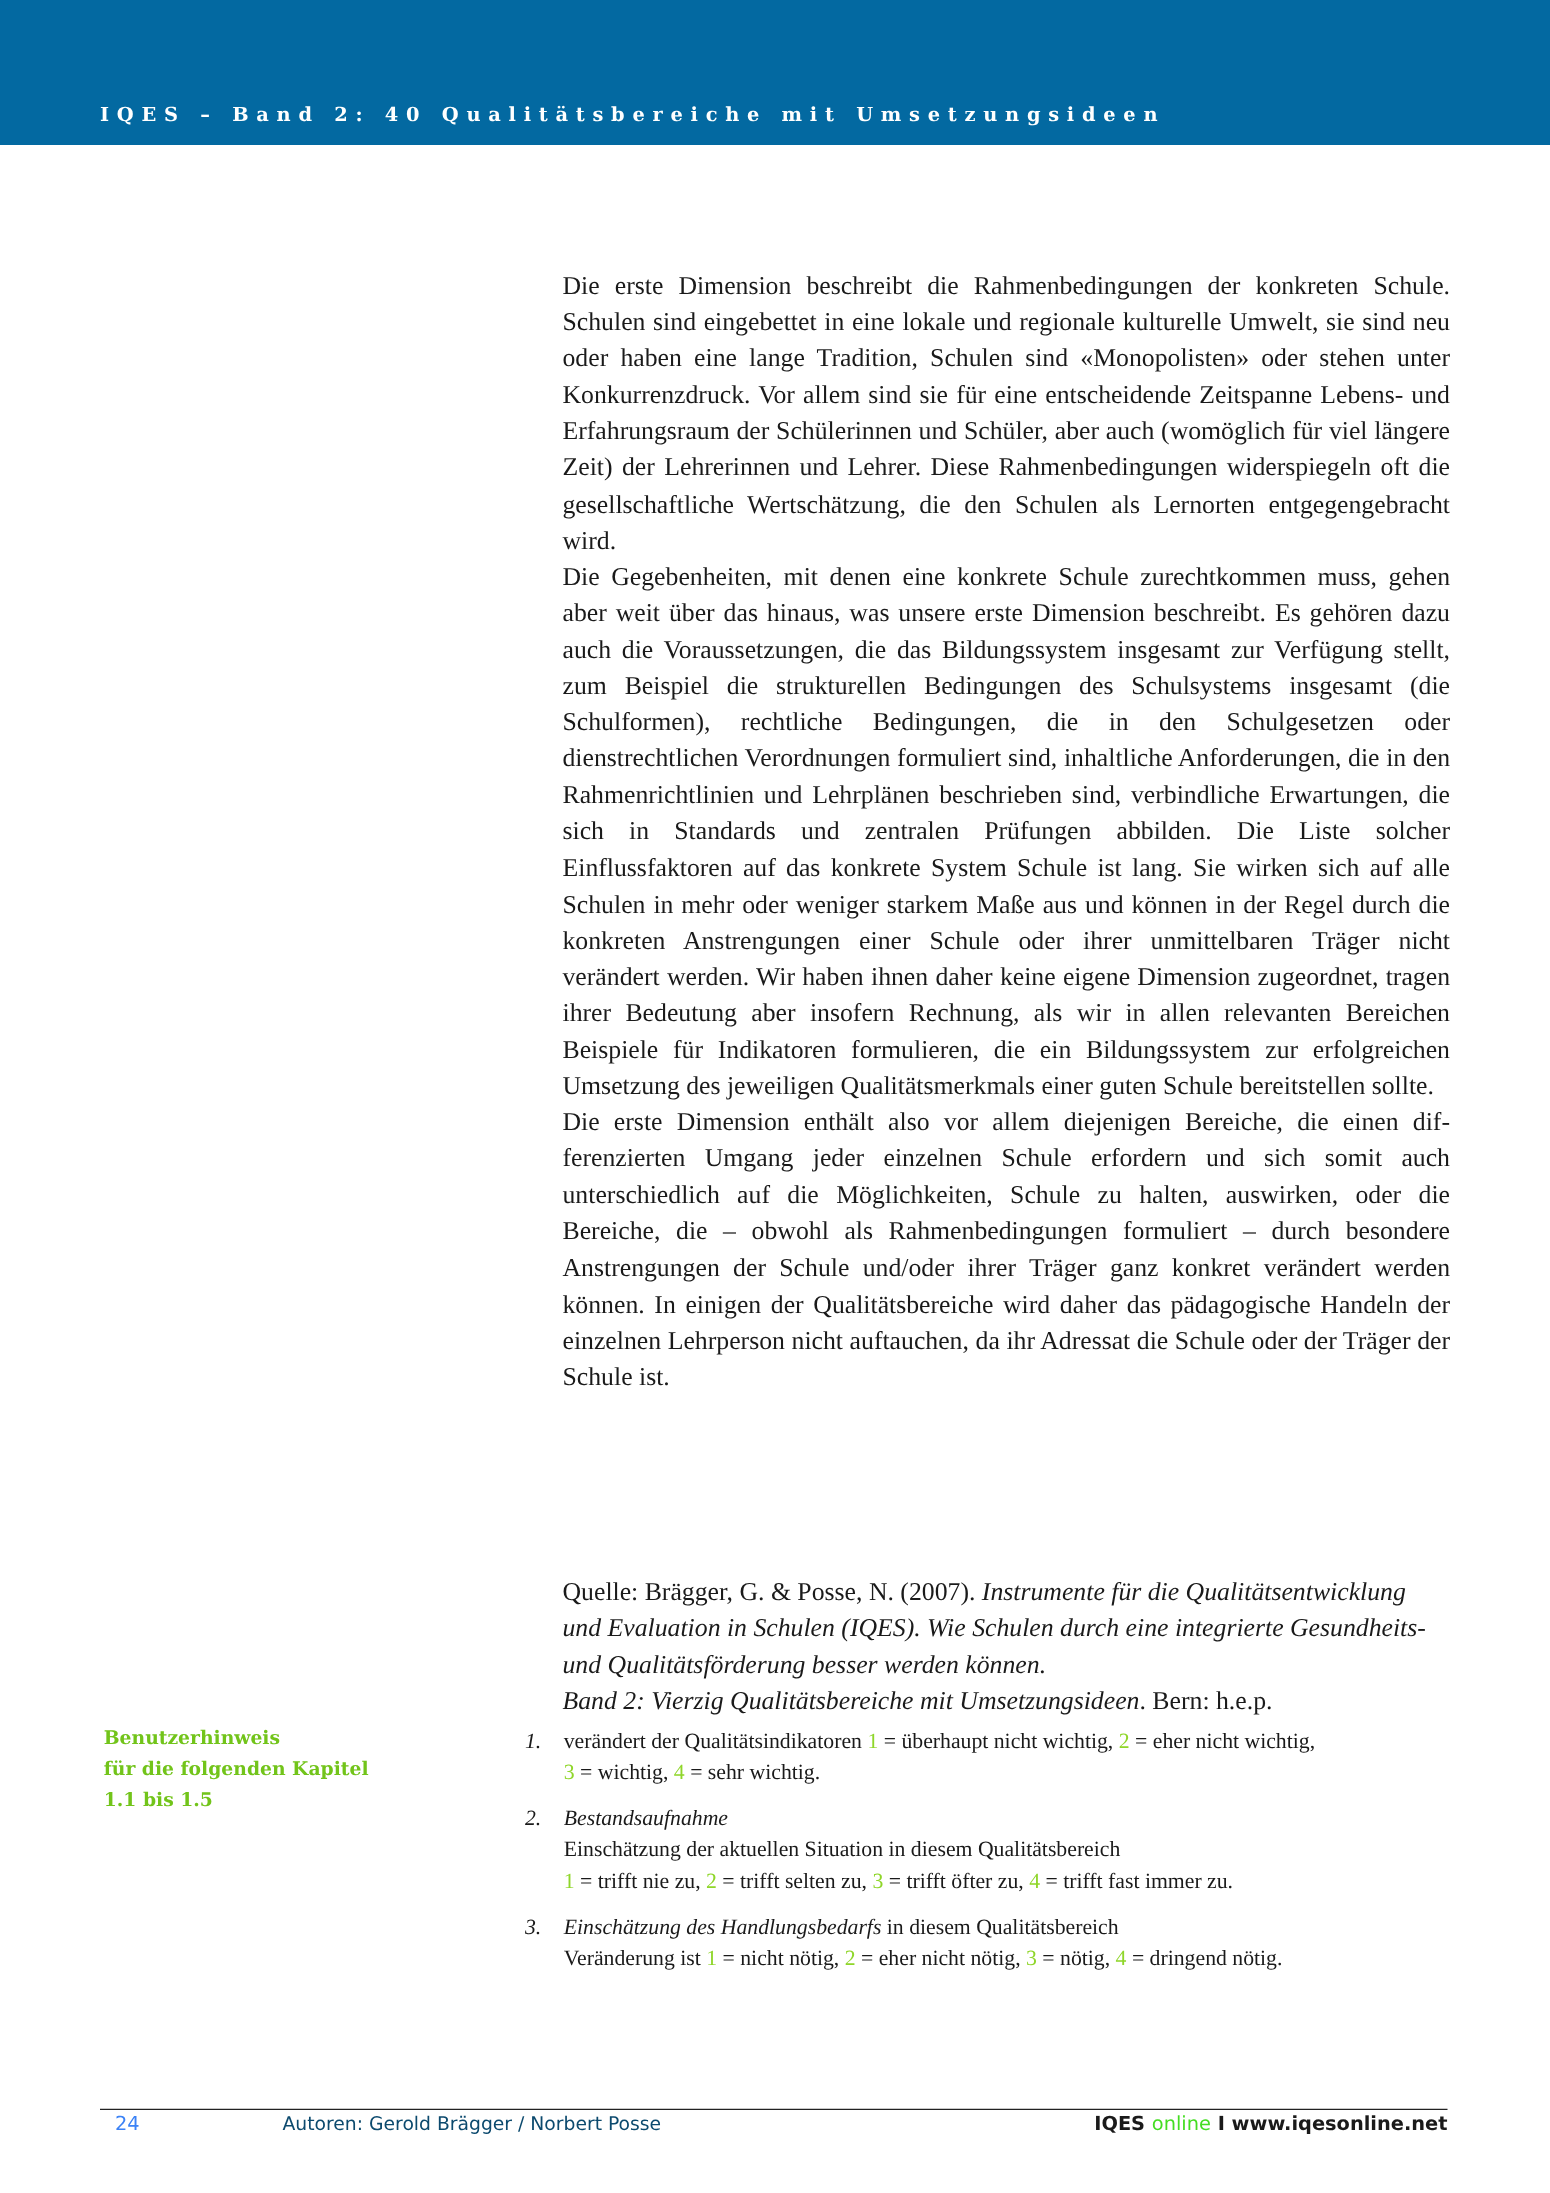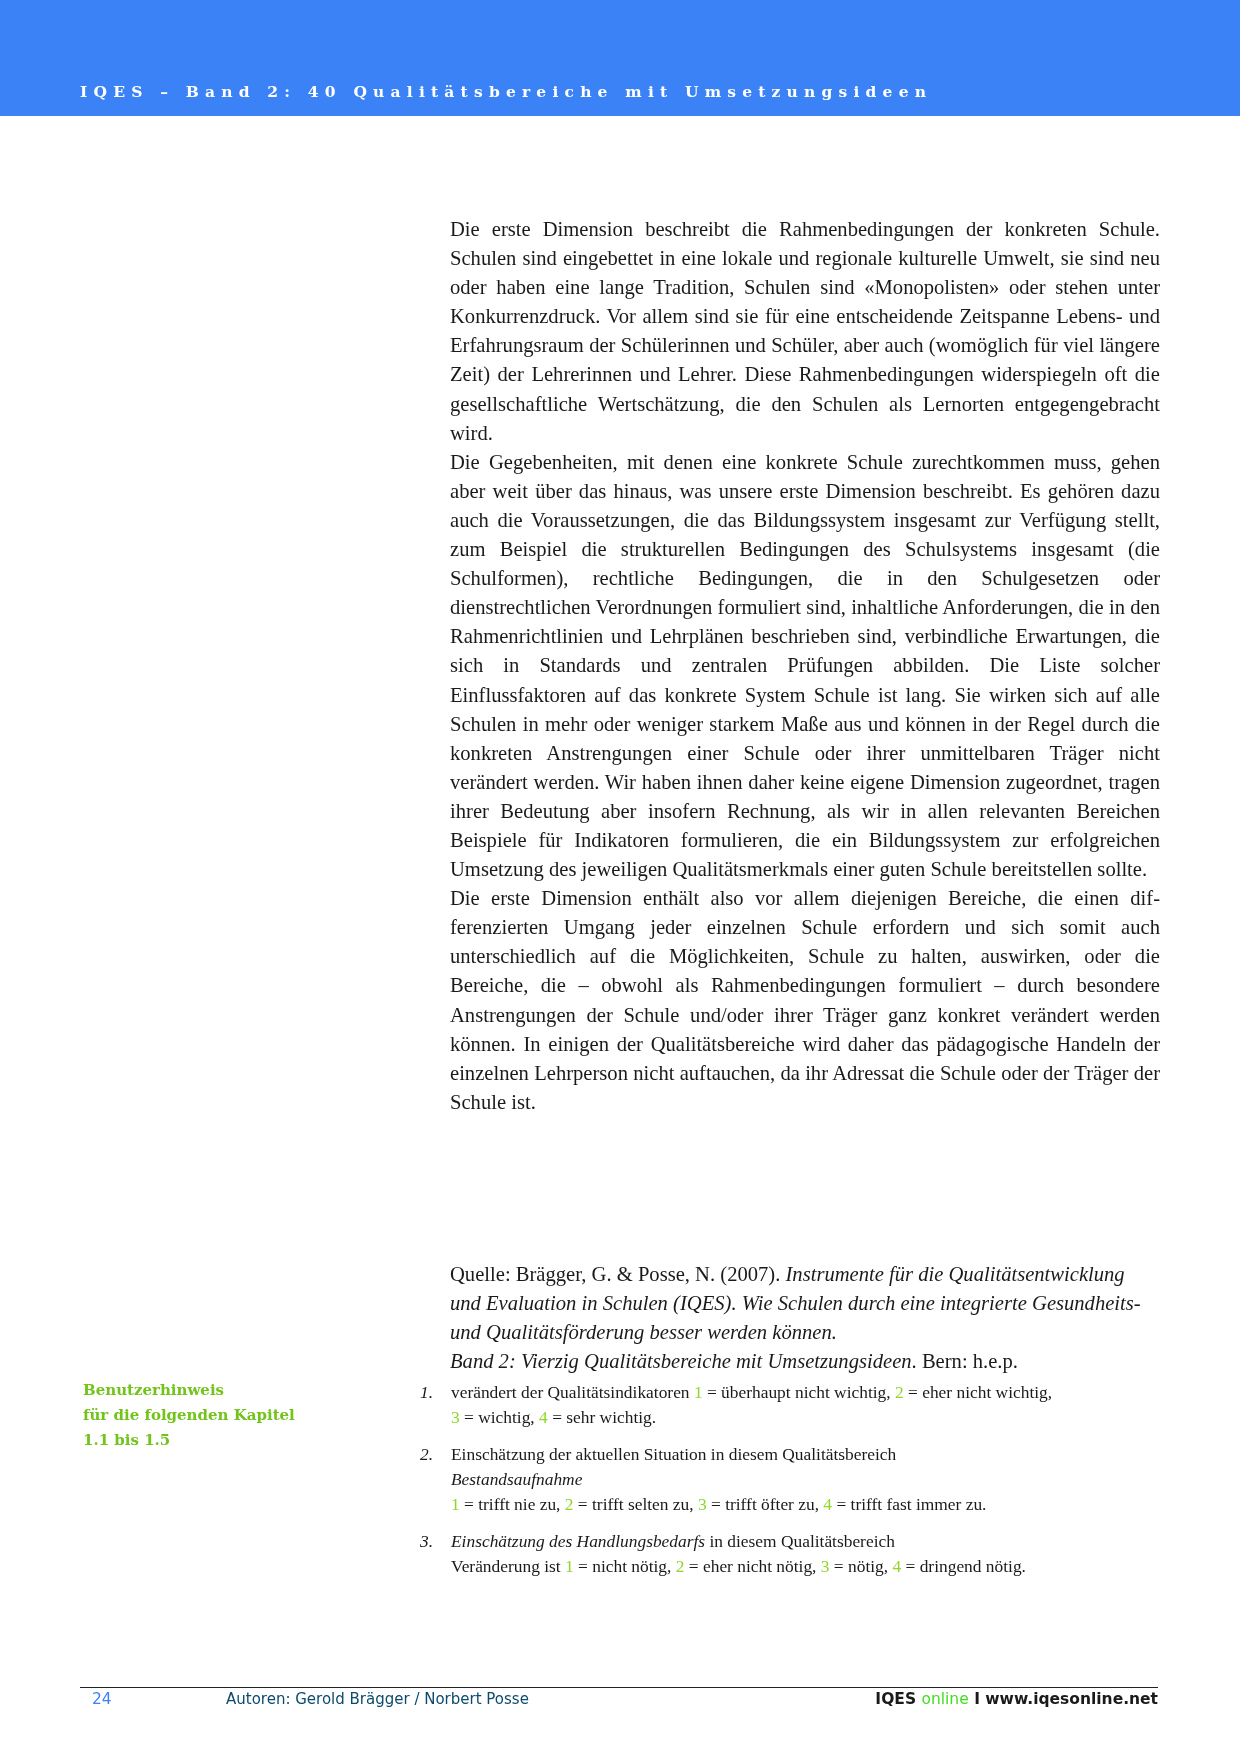--- a/index.html
+++ b/index.html
@@ -1,18 +1,18 @@
 <!DOCTYPE html>
 <html><head>
 <meta charset="utf-8">
 <style>
   html, body { margin: 0; padding: 0; background: #ffffff; }
   body { width: 1240px; height: 1754px; position: relative; overflow: hidden;
          font-family: "DejaVu Serif", "Liberation Serif", serif; color: #1a1a1a; }
-  .header-band { position: absolute; left: 0; top: 0; width: 1240px; height: 116px; background: #3b82f6; }
+  .header-band { position: absolute; left: 0; top: 0; width: 1240px; height: 116px; background: #0369a1; }
   .header-title { position: absolute; left: 80px; top: 82px; color: #ffffff;
                   font-family: "DejaVu Serif", serif; font-size: 15.5px; font-weight: bold;
                   letter-spacing: 6.2px; white-space: nowrap; }
   .main-text { position: absolute; left: 450px; top: 215px; width: 710px;
                font-family: "Liberation Serif", serif; font-size: 20.6px; line-height: 29.1px;
                text-align: justify; hyphens: manual; }
   .main-text p { margin: 0; }
   .source { position: absolute; left: 450px; top: 1232px; width: 710px;
             font-family: "Liberation Serif", serif; font-size: 20.6px; line-height: 29.1px; margin-top: 28px; }
   .source p { margin: 0; }
@@ -65,22 +65,22 @@
 
   <div class="item">
     <span class="num">1.</span>
     <div>
       <span>verändert der Qualitätsindikatoren </span><span class="g">1</span><span> = überhaupt nicht wichtig, </span><span class="g">2</span><span> = eher nicht wichtig, </span><br><span class="g">3</span><span> = wichtig, </span><span class="g">4</span><span> = sehr wichtig.</span>
     </div>
   </div>
 
   <div class="item">
     <span class="num">2.</span>
+    <div><span class="ital">Bestandsaufnahme</span><span></span></div>
     <div>Einschätzung der aktuellen Situation in diesem Qualitätsbereich</div>
-    <div><span class="ital">Bestandsaufnahme</span><span></span></div>
     <div>
       <span class="g">1</span><span> = trifft nie zu, </span><span class="g">2</span><span> = trifft selten zu, </span><span class="g">3</span><span> = trifft öfter zu, </span><span class="g">4</span><span> = trifft fast immer zu.</span>
     </div>
   </div>
 
   <div class="item">
     <span class="num">3.</span>
     <div><span class="ital">Einschätzung des Handlungsbedarfs</span><span> in diesem Qualitätsbereich</span></div>
     <div>
       <span>Veränderung ist </span><span class="g">1</span><span> = nicht nötig, </span><span class="g">2</span><span> = eher nicht nötig, </span><span class="g">3</span><span> = nötig, </span><span class="g">4</span><span> = dringend nötig.</span>

